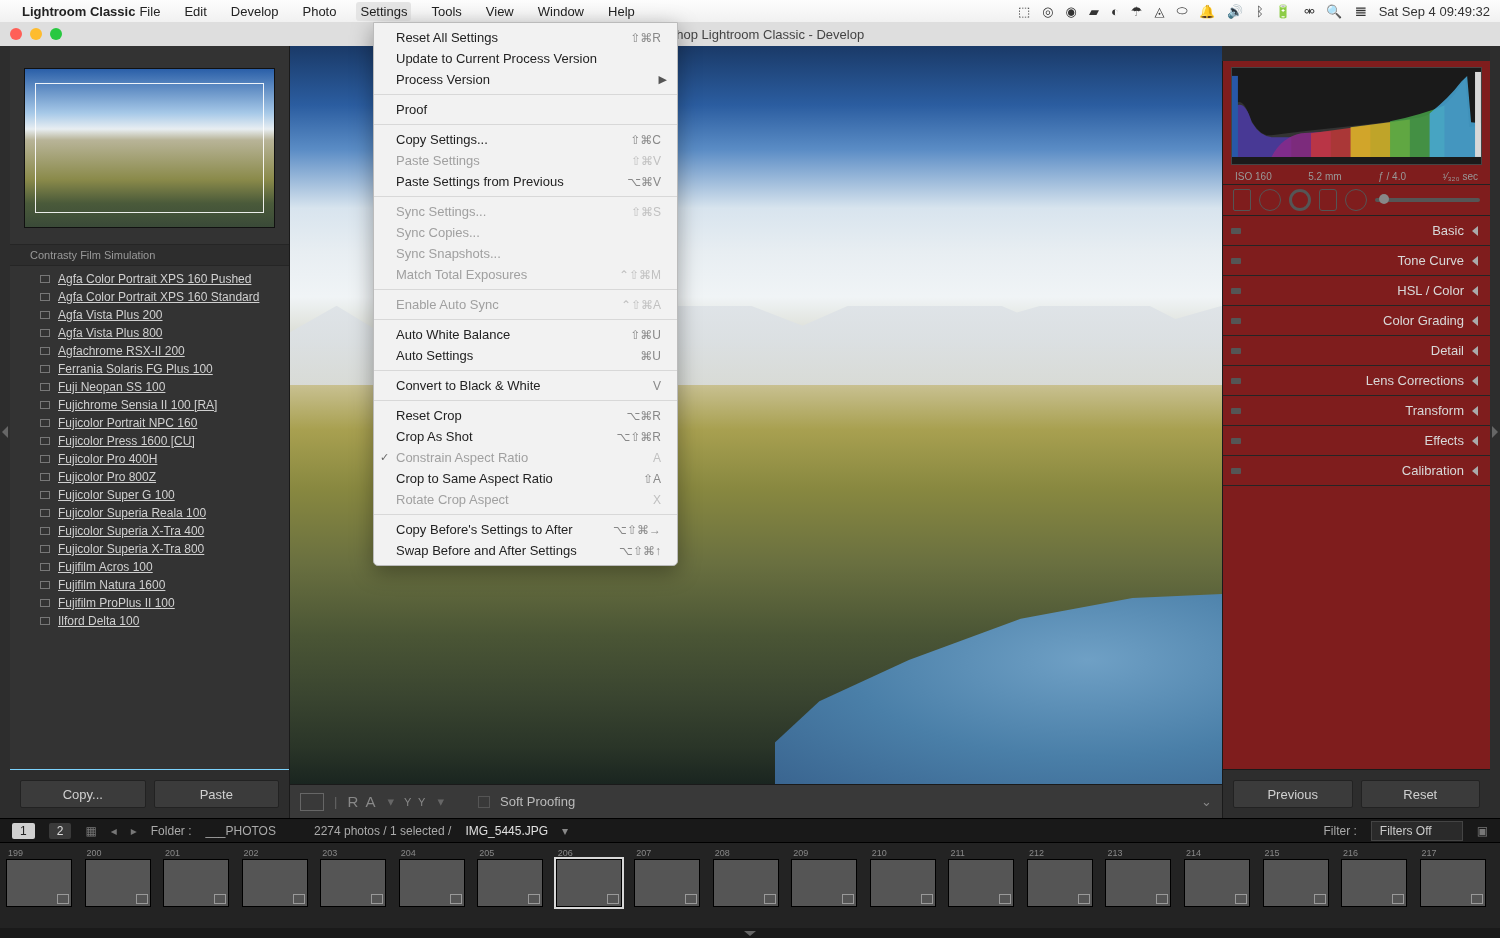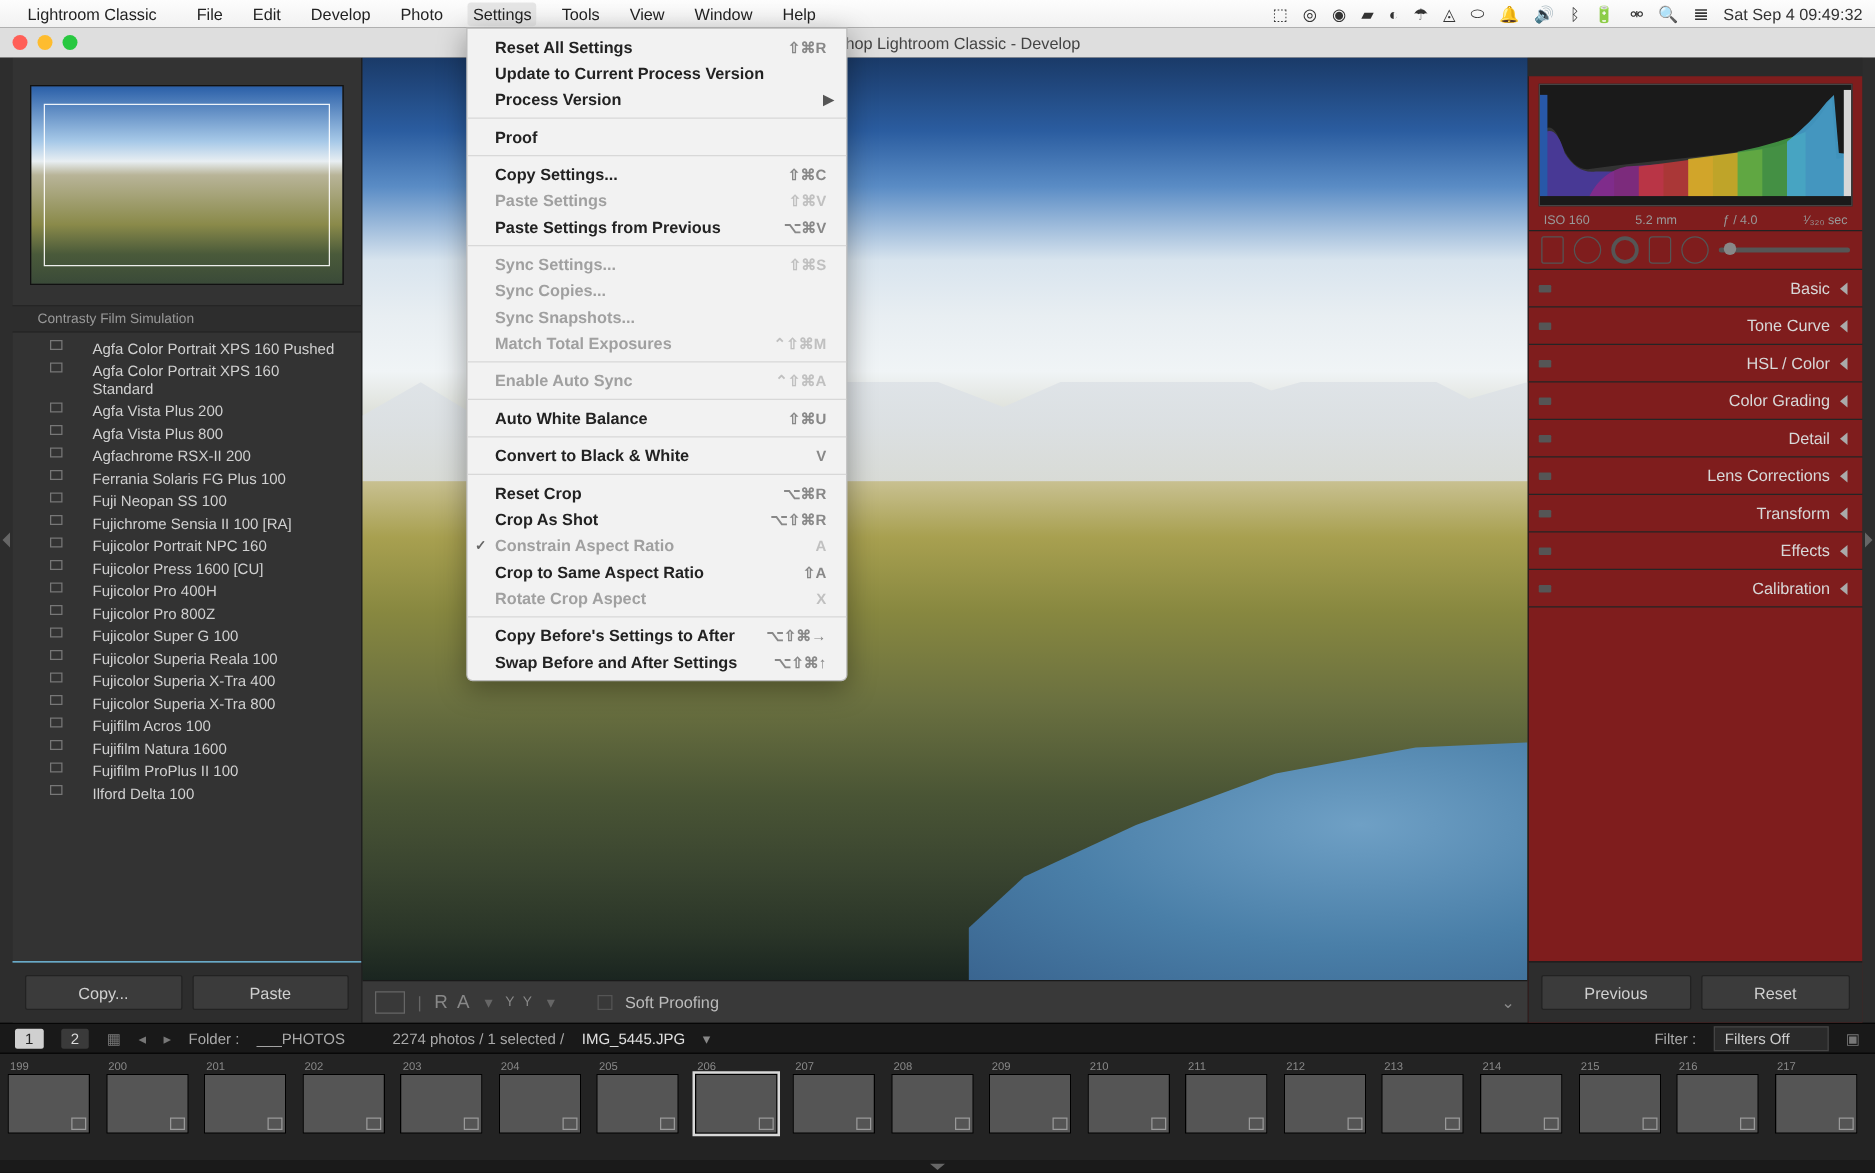--- a/index.html
+++ b/index.html
@@ -1,21 +1,21 @@
 <!DOCTYPE html>
 <html><head>
 <meta charset="utf-8">
 <style>
 * { margin: 0; padding: 0; box-sizing: border-box; font-family: -apple-system, BlinkMacSystemFont, "Helvetica Neue", Arial, sans-serif; }
 body { width: 1500px; height: 938px; background: #000; overflow: hidden; color: #ccc; font-size: 13px; position: relative; }
 
 
 .mac-menubar { height: 22px; background: linear-gradient(#fdfdfd,#f1f1f1); display: flex; align-items: center; padding: 0 10px; font-size: 13px; color: #222; position: relative; z-index: 100; }
 .mac-menubar .apple { font-size: 15px; margin-right: 12px; }
-.mac-menubar .app-name { font-weight: 400; margin-right: 28px; text-align: right; }
+.mac-menubar .app-name { font-weight: 700; margin-right: 0; text-align: right; }
 .mac-menubar .menu-item { margin-right: 16px; cursor: default; padding: 2px 4px; }
 .mac-menubar .menu-item.active { background: #e5e5e5; border-radius: 3px; }
 .mac-menubar .spacer { flex: 1; }
 .mac-menubar .status-icons { display: flex; align-items: center; gap: 12px; font-size: 13px; color: #333; }
 .mac-menubar .status-icons span { display: inline-flex; align-items: center; }
 
 
 .titlebar-row { height: 24px; background: #dedede; display: flex; align-items: center; position: relative; z-index: 5; }
 .traffic-lights { display: flex; gap: 8px; padding-left: 10px; }
 .traffic-lights .dot { width: 12px; height: 12px; border-radius: 50%; }
@@ -35,21 +35,21 @@
 .v-handle.right::before { border-left:6px solid #666; }
 
 
 .left-panel { width:280px; background:#333; display:flex; flex-direction:column; border-right:1px solid #1a1a1a; }
 .nav-thumb-wrap { padding:22px 14px 16px; }
 .nav-thumb { width:100%; height:160px; background:linear-gradient(to bottom,#2a5fa8 0%,#a7c9e8 28%,#e8eef2 38%,#b8b498 45%,#8a8a4a 70%,#4a5a3a 85%,#3a4a38 100%); position:relative; border:1px solid #111; }
 .nav-thumb::after { content:''; position:absolute; top:14px; left:10px; right:10px; bottom:14px; border:1px solid rgba(255,255,255,.9); }
 
 .preset-header { font-size:11px; color:#999; padding:4px 20px; border-top:1px solid #252525; border-bottom:1px solid #252525; background:#2d2d2d; }
 .preset-list { flex:1; overflow:hidden; padding:4px 0; }
-.preset-list .row { display:flex; padding:2px 14px 2px 30px; font-size:12px; color:#d0d0d0; gap:24px; }
+.preset-list .row { display:flex; align-items:center; padding:2px 14px 2px 30px; font-size:12px; color:#d0d0d0; gap:8px;text-decoration:underline; }
 .preset-list .row .box-icon { width:10px; height:8px; border:1px solid #777; display:inline-block; }
 
 .left-buttons { display:flex; gap:8px; padding:10px; background:#2d2d2d; border-top:1px solid #7dd3fc; }
 .lr-btn { flex:1; background:#3b3b3b; border:1px solid #222; color:#d0d0d0; height:28px; display:flex; align-items:center; justify-content:center; font-size:13px; border-radius:2px; cursor:pointer; }
 
 
 .center-pane { flex:1; background:#1a1a1a; display:flex; flex-direction:column; position:relative; }
 .main-image { flex:1; margin:0; background:
   linear-gradient(to bottom,
     #1a3a68 0%, #2b5da0 8%, #5a8cc5 14%,
@@ -127,21 +127,21 @@
 .g-dark { background:linear-gradient(#383838,#585858); }
 .g-pano { background:linear-gradient(#9ab0c8 45%, #b8a878 45%); }
 .g-white { background:radial-gradient(#e8e8e8 40%, #7a8aa0 70%); }
 
 
 .bottom-handle { height:10px; background:#1a1a1a; display:flex; align-items:center; justify-content:center; }
 .bottom-handle::before { content:''; width:0; height:0; border-left:6px solid transparent; border-right:6px solid transparent; border-top:5px solid #666; }
 
 
 .dropdown { position:absolute; top:22px; left:373px; width:305px; background:#f2f2f2; border:1px solid #bbb; border-radius:0 0 5px 5px; box-shadow:0 6px 22px rgba(0,0,0,.35); z-index:200; padding:4px 0; font-size:13px; color:#222; }
-.dropdown .mi { display:flex; justify-content:space-between; align-items:center; padding:3px 16px 3px 22px; position:relative;font-weight:bold; }
+.dropdown .mi { display:flex; justify-content:space-between; align-items:center; padding:3px 16px 3px 22px; position:relative; }
 .dropdown .mi.disabled { color:#a0a0a0; }
 .dropdown .mi .sc { color:#888; font-size:12px; }
 .dropdown .mi.disabled .sc { color:#c0c0c0; }
 .dropdown .mi .chev-r { position:absolute; right:10px; font-size:11px; color:#555; }
 .dropdown .mi .check { position:absolute; left:6px; font-size:11px; color:#666; }
 .dropdown hr { border:none; border-top:1px solid #d8d8d8; margin:4px 0; }
 
 </style>
 </head>
 <body>
@@ -222,20 +222,24 @@
     <hr>
     <div class="mi disabled">
       <span>Enable Auto Sync</span>
       <span class="sc">⌃⇧⌘A</span>
     </div>
     <hr>
     <div class="mi">
       <span>Auto White Balance</span>
       <span class="sc">⇧⌘U</span>
     </div>
+    <div class="mi">
+      <span>Auto Settings</span>
+      <span class="sc">⌘U</span>
+    </div>
     <hr>
     <div class="mi">
       <span>Convert to Black &amp; White</span>
       <span class="sc">V</span>
     </div>
     <hr>
     <div class="mi">
       <span>Reset Crop</span>
       <span class="sc">⌥⌘R</span>
     </div>

